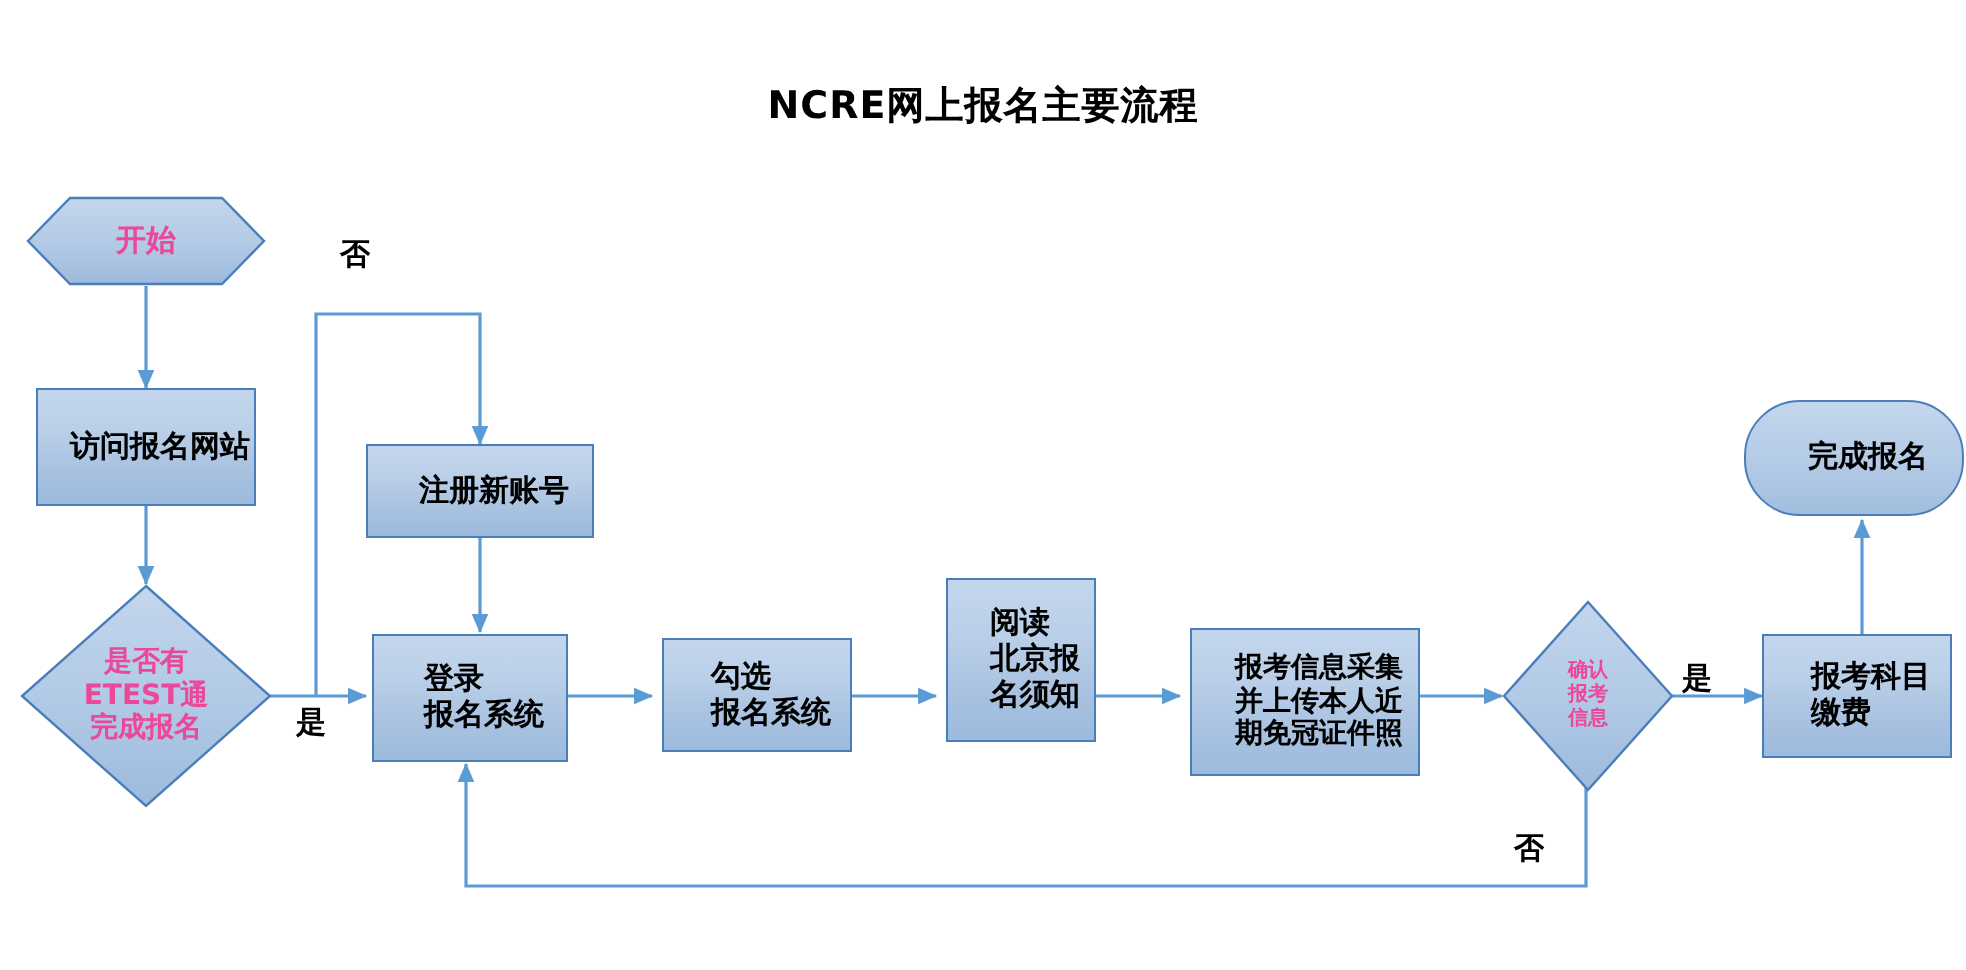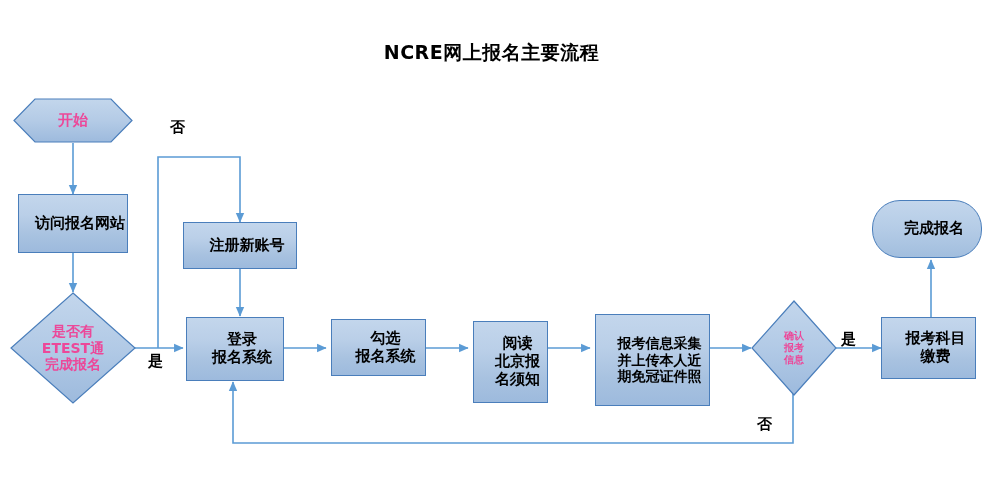--- a/index.html
+++ b/index.html
@@ -35,21 +35,20 @@
     font-weight: bold;
     color: #000000;
     letter-spacing: 0.5px;
   }
   .node {
     position: absolute;
     box-sizing: border-box;
     display: flex;
     align-items: center;
     justify-content: center;
-    text-align: center;
     color: #000000;
     font-weight: bold;
     font-size: 15px;
     line-height: 1.18;
     z-index: 3;
     padding-left: 14px;
   }
   .node .label {
     display: block;
     white-space: pre-line;
@@ -191,27 +190,27 @@
   <div class="node rect" style="left:186px; top:317px; width:98px; height:64px;">
     <span class="label">登录
 报名系统</span>
   </div>
 
   <div class="node rect" style="left:331px; top:319px; width:95px; height:57px;">
     <span class="label">勾选
 报名系统</span>
   </div>
 
-  <div class="node rect" style="left:473px; top:321px; width:75px; height:82px;">
+  <div class="node rect" style="left:473px; top:289px; width:75px; height:82px;">
     <span class="label">阅读
 北京报
 名须知</span>
   </div>
 
-  <div class="node rect" style="left:595px; top:314px; width:115px; height:92px;">
+  <div class="node rect" style="left:595px; top:314px; width:115px; height:74px;">
     <span class="label" style="font-size:14px;">报考信息采集
 并上传本人近
 期免冠证件照</span>
   </div>
 
   <div class="dia-wrap" style="left:751px; top:300px; width:86px; height:96px;">
     <svg width="86" height="96" viewBox="0 0 86 96" xmlns="http://www.w3.org/2000/svg">
       <defs>
         <linearGradient id="gradDia2" x1="0" y1="0" x2="0" y2="1">
           <stop offset="0%" stop-color="#c3d6ec"></stop>

